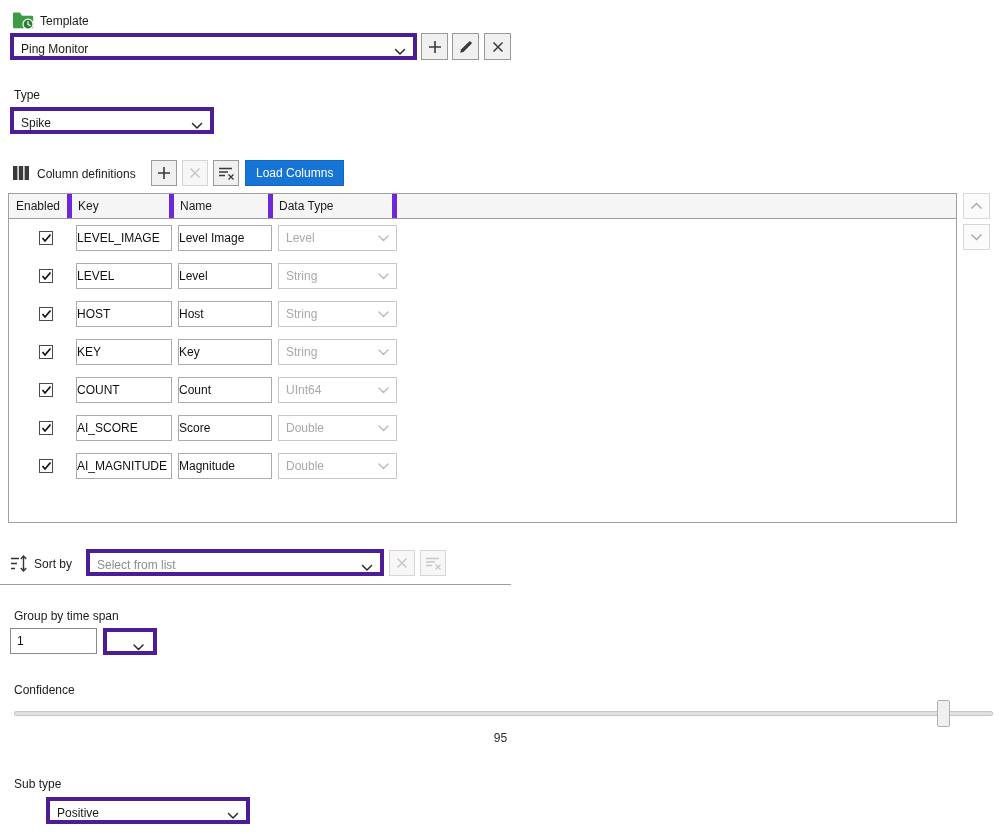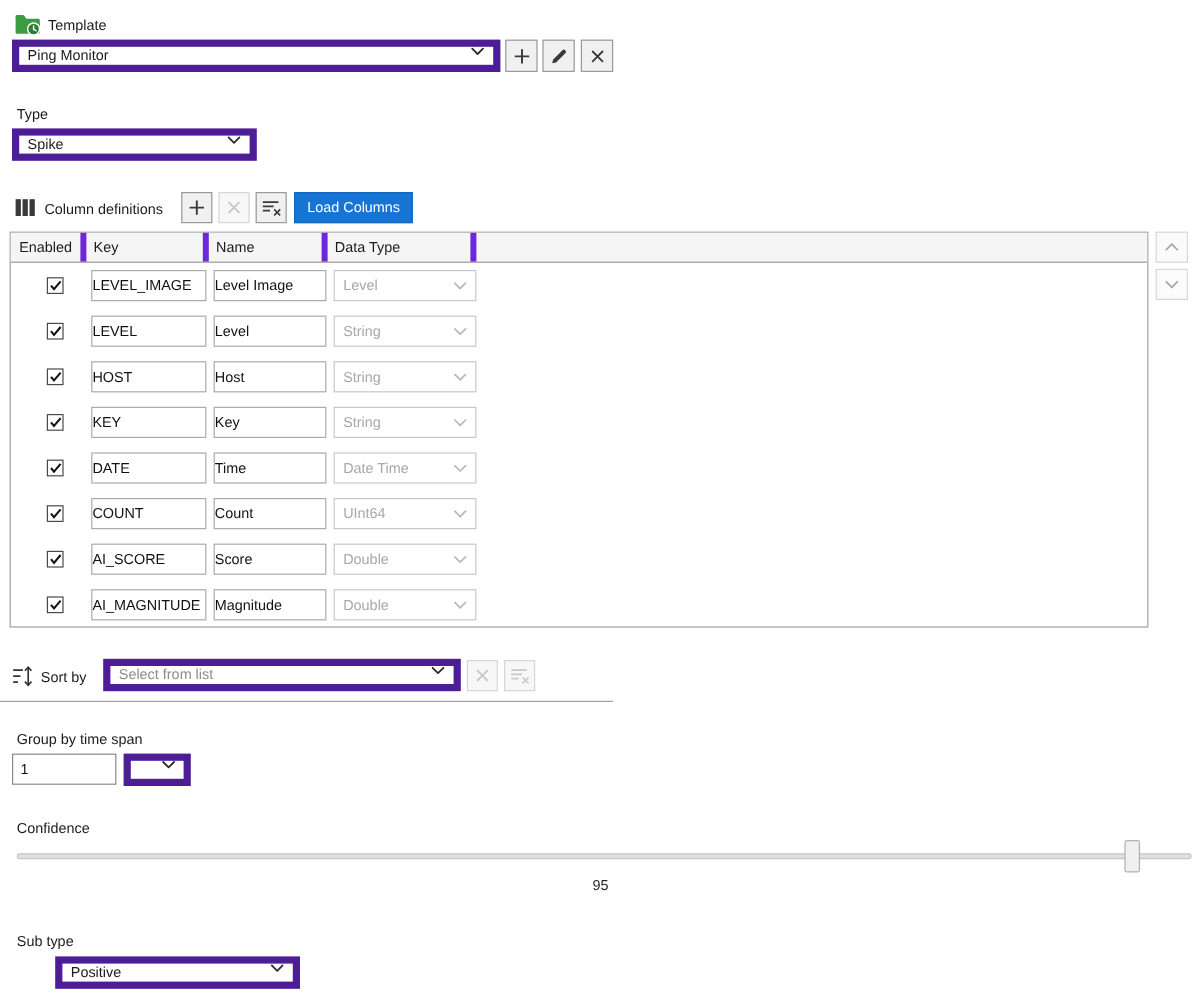--- a/index.html
+++ b/index.html
@@ -11,22 +11,22 @@
     font-size: 12px;
     color: #1b1b1b;
     overflow: hidden;
   }
   .abs { position: absolute; }
   .lbl { position: absolute; white-space: nowrap; color: #1b1b1b; }
 
   
   .select {
     position: absolute; height: 27px;
-    border: 6px solid #4c1d95; background: #fff;
-    display: flex; align-items: flex-start;
+    border: 4px solid #4c1d95; background: #fff;
+    display: flex; align-items: flex-end;
     padding: 0 7px; cursor: default;
   }
   .select .txt { flex: 1; white-space: nowrap; overflow: hidden; }
   .select .txt.placeholder { color: #8c8c8c; }
   .chev { display: flex; align-items: center; color: #2b2b2b; margin-left: 4px; }
 
   
   .ibtn {
     position: absolute; width: 27px; height: 27px;
     border: 1px solid #9a9a9a; background: #f0f0f0;
@@ -275,37 +275,20 @@
     <div class="dsel">
       <span class="txt">String</span>
       <span class="chev">
         <svg width="11" height="7" viewBox="0 0 11 7">
               <path d="M1 1 L5.5 5.5 L10 1" fill="none" stroke="currentColor" stroke-width="1.4" stroke-linecap="round" stroke-linejoin="round"></path>
             </svg>
       </span>
     </div>
   </div>
 
-  <div class="trow">
-    <span class="cb">
-      <svg width="11" height="10" viewBox="0 0 11 10">
-            <path d="M1.5 5 L4 8 L9.5 1.5" fill="none" stroke="#111" stroke-width="1.7"></path>
-          </svg>
-    </span>
-    <input class="tin key" value="DATE" style="">
-    <input class="tin nm" value="Time" style="">
-    <div class="dsel">
-      <span class="txt">Date Time</span>
-      <span class="chev">
-        <svg width="11" height="7" viewBox="0 0 11 7">
-              <path d="M1 1 L5.5 5.5 L10 1" fill="none" stroke="currentColor" stroke-width="1.4" stroke-linecap="round" stroke-linejoin="round"></path>
-            </svg>
-      </span>
-    </div>
-  </div>
 
   <div class="trow">
     <span class="cb">
       <svg width="11" height="10" viewBox="0 0 11 10">
             <path d="M1.5 5 L4 8 L9.5 1.5" fill="none" stroke="#111" stroke-width="1.7"></path>
           </svg>
     </span>
     <input class="tin key" value="COUNT" style="">
     <input class="tin nm" value="Count" style="">
     <div class="dsel">

